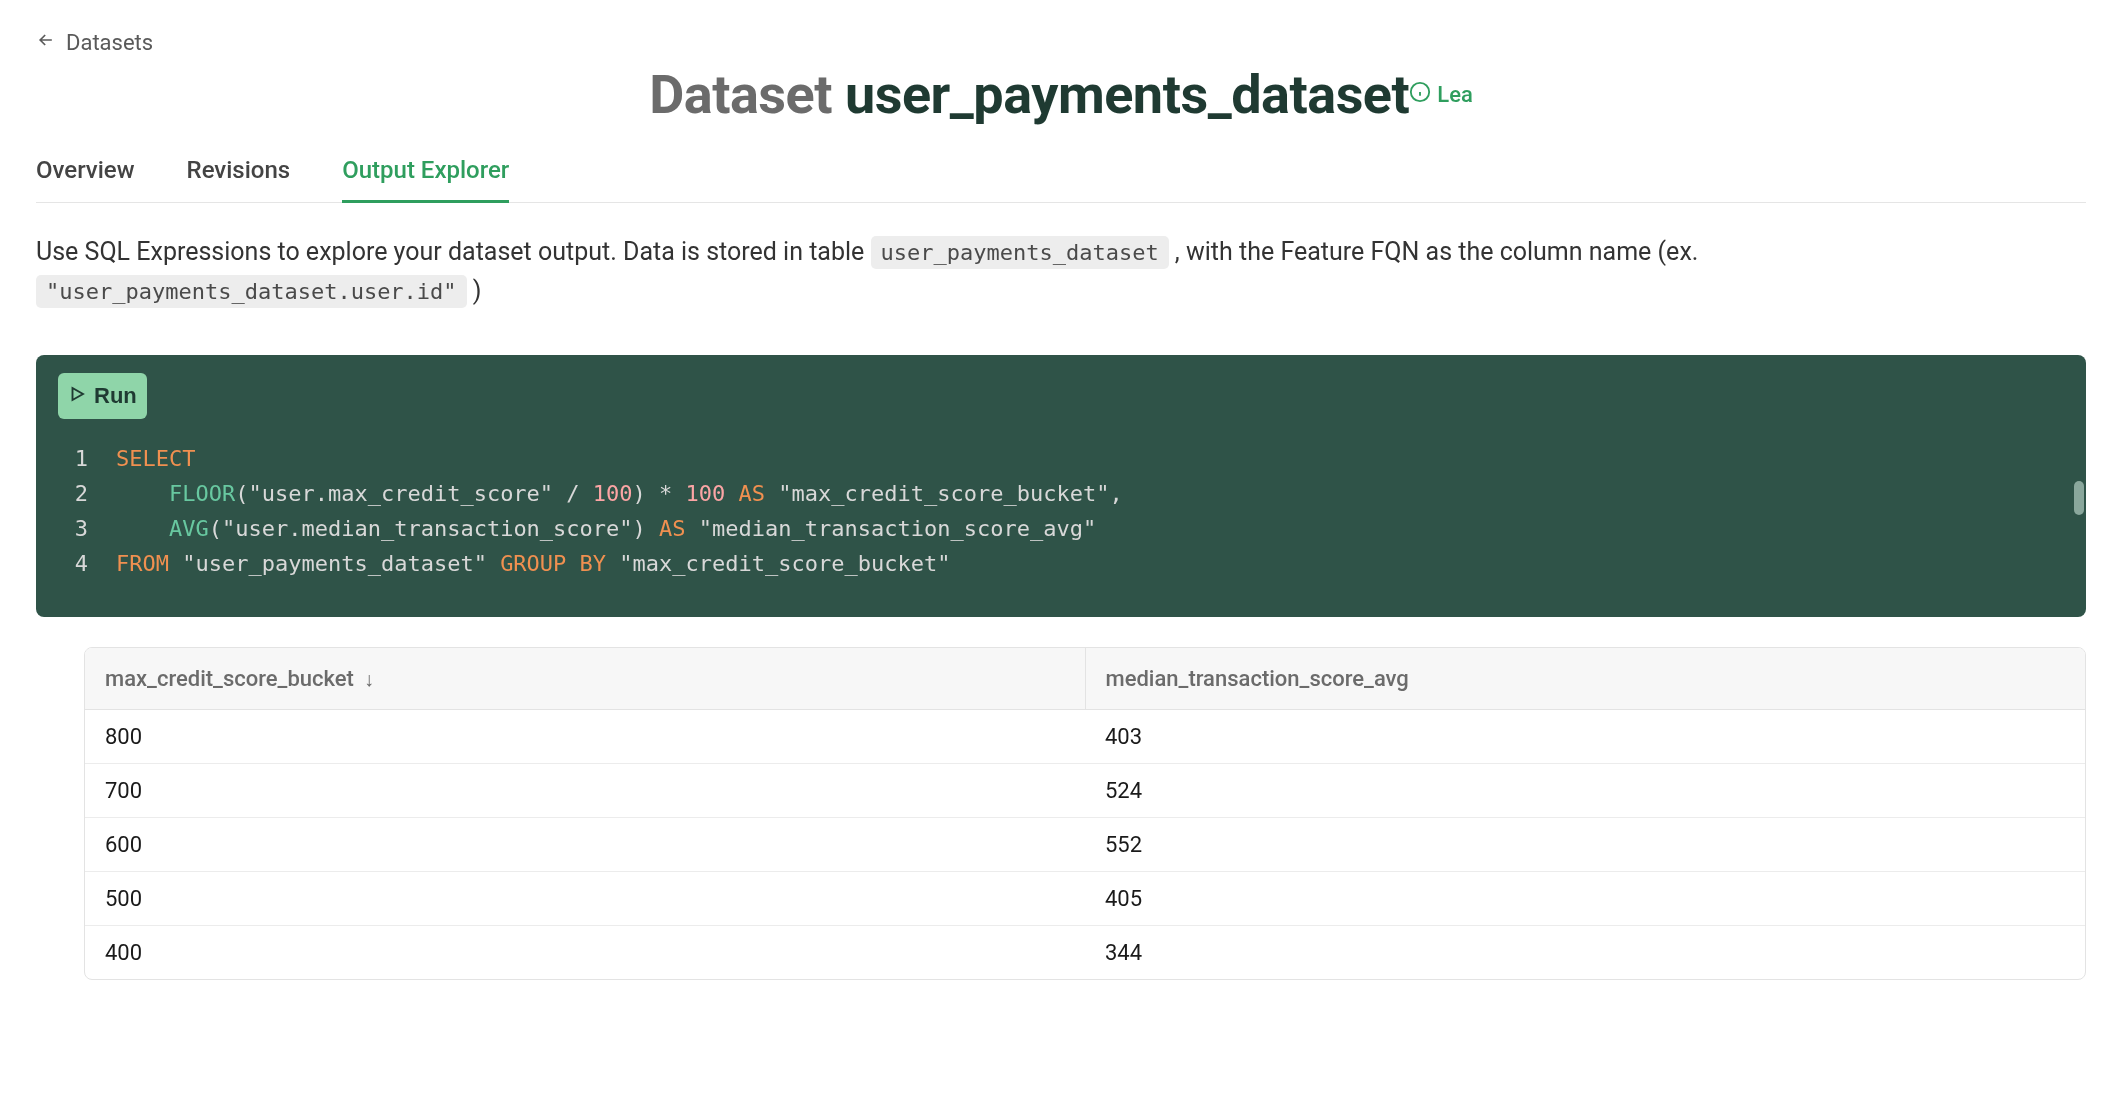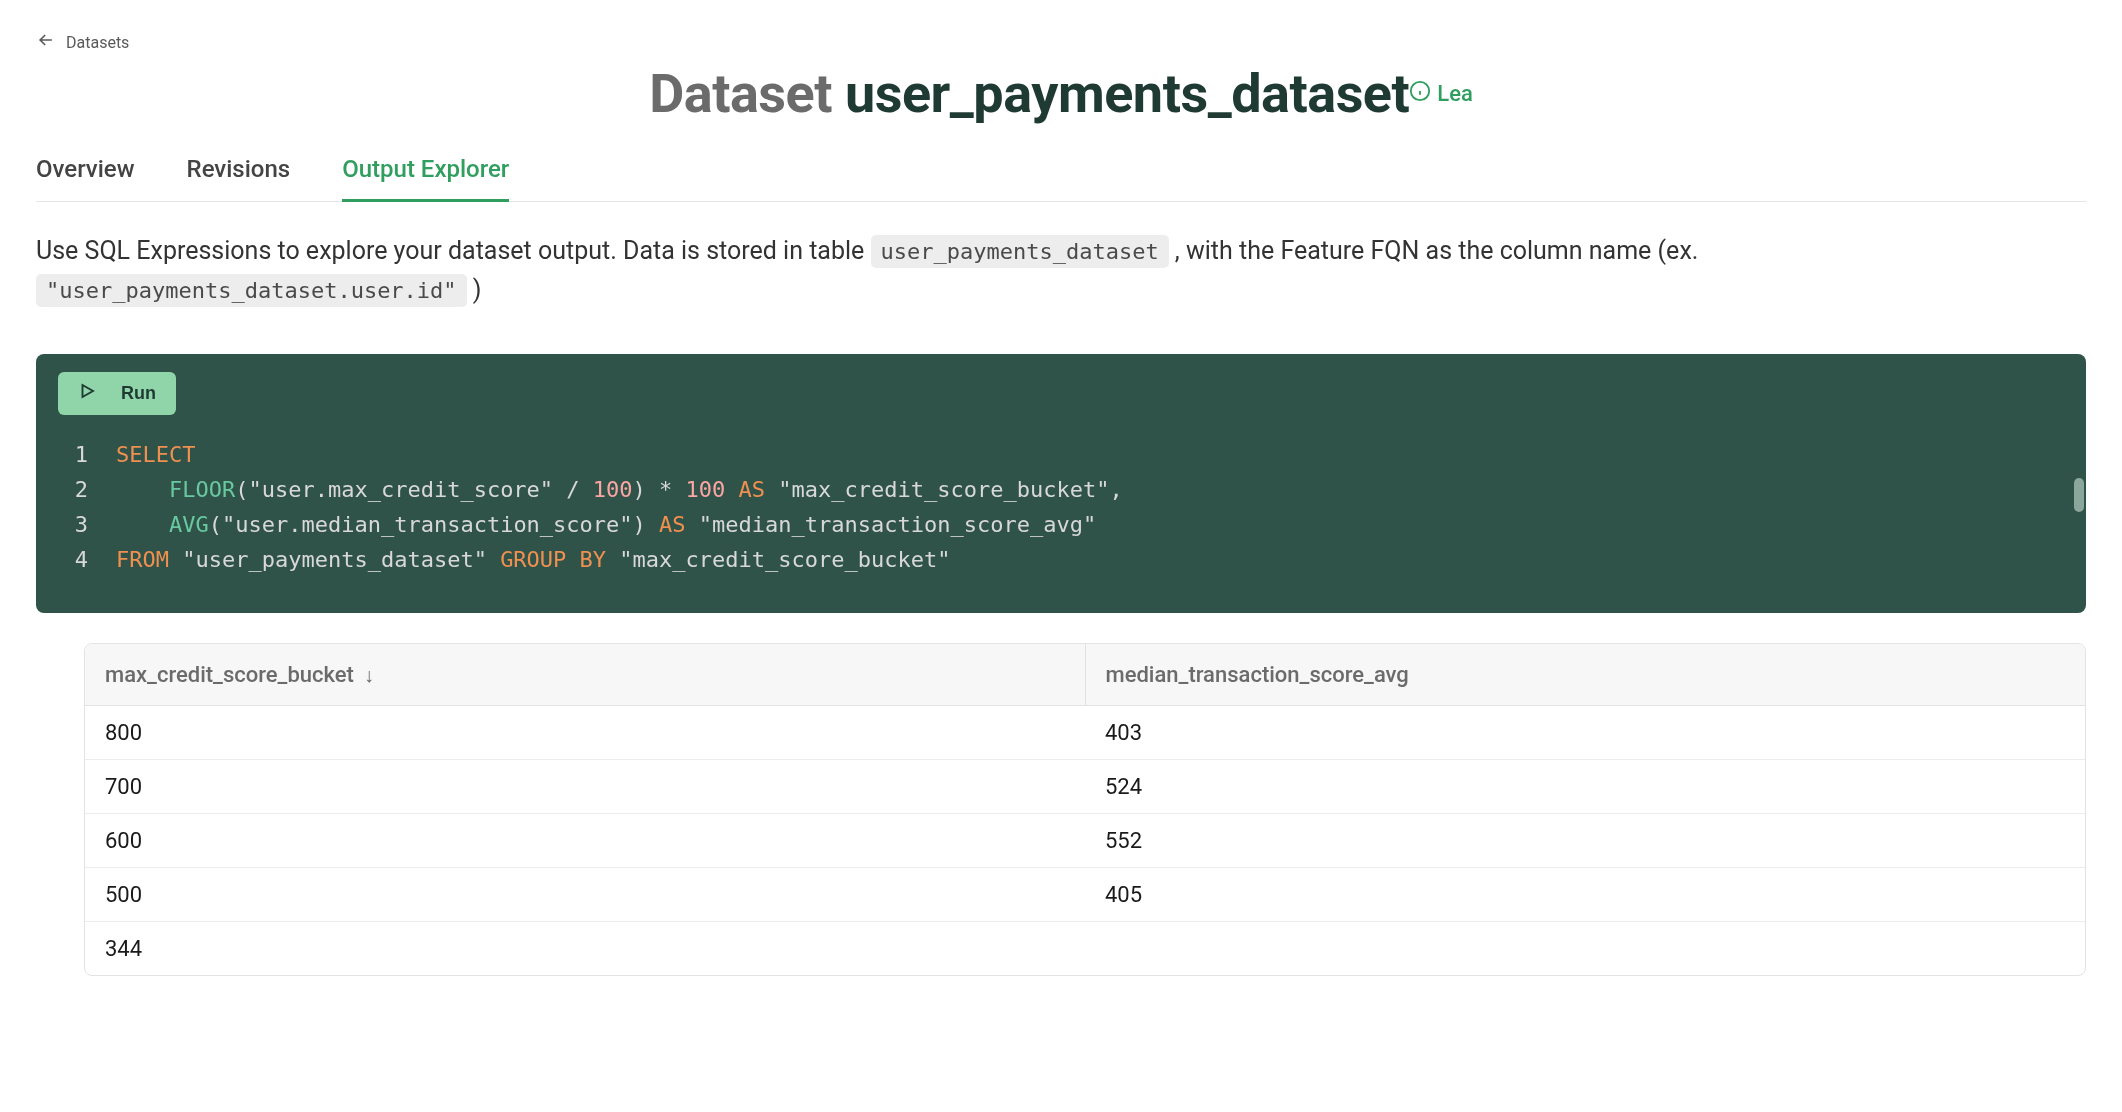--- a/index.html
+++ b/index.html
@@ -8,21 +8,21 @@
   background: #fff;
   color: #1a1a1a;
   padding: 30px 36px;
   width: 2122px;
 }
 .breadcrumb {
   display: flex;
   align-items: center;
   gap: 10px;
   color: #5a5a5a;
-  font-size: 16px;
+  font-size: 22px;
   margin-bottom: 8px;
 }
 .breadcrumb svg { width: 20px; height: 20px; stroke: #5a5a5a; }
 .title-row {
   display: flex;
   justify-content: center;
   align-items: center;
   margin-bottom: 18px;
 }
 h1 {
@@ -77,28 +77,28 @@
 .editor {
   background: #2f5348;
   border-radius: 8px;
   padding: 18px 0 36px 0;
   margin-bottom: 30px;
   position: relative;
 }
 .run-btn {
   display: inline-flex;
   align-items: center;
-  gap: 25px;
+  gap: 8px;
   background: #8fd5a9;
   color: #1f3a32;
   border: none;
   border-radius: 6px;
-  font-size: 18px;
+  font-size: 22px;
   font-weight: 600;
-  padding: 10px 20px;
+  padding: 10px 10px;
   margin-left: 22px;
   margin-bottom: 22px;
   cursor: pointer;
 }
 .run-btn svg { width: 18px; height: 18px; }
 .code-area {
   font-family: ui-monospace, Menlo, Consolas, monospace;
   font-size: 22px;
   line-height: 1.6;
 }
@@ -255,16 +255,17 @@
       </div>
       <div class="row">
         <div class="cell">600</div>
         <div class="cell">552</div>
       </div>
       <div class="row">
         <div class="cell">500</div>
         <div class="cell">405</div>
       </div>
       <div class="row">
+        <div class="cell">400</div>
         <div class="cell">344</div>
       </div>
     </div>
 </div>
 
 </body></html>

